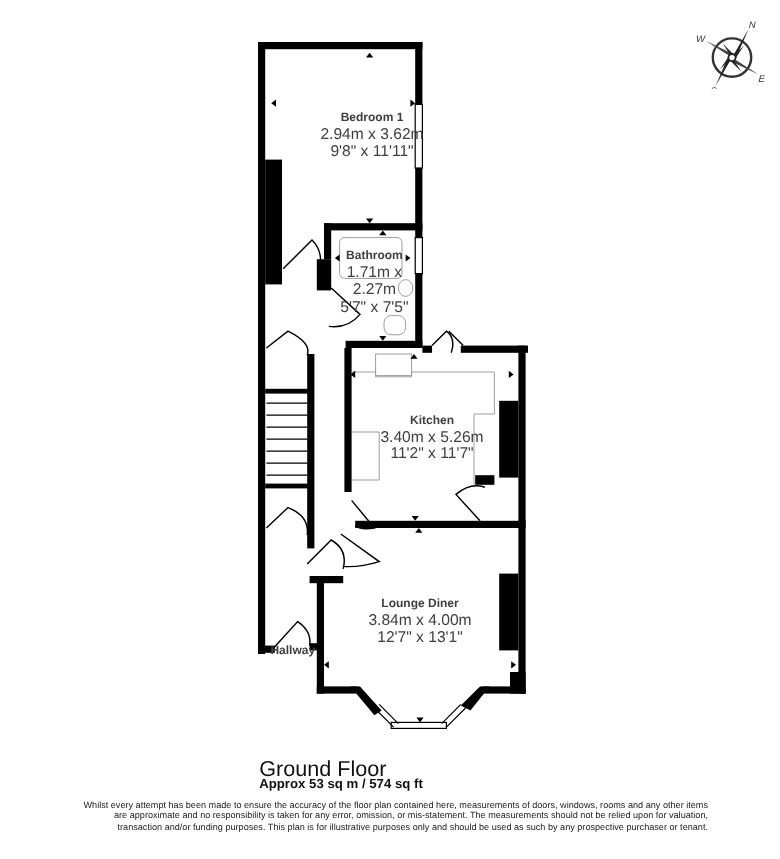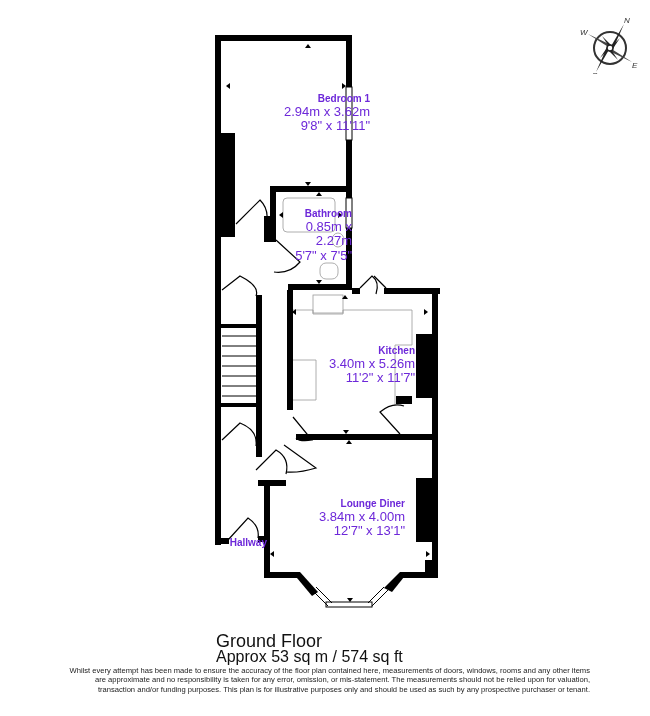--- a/index.html
+++ b/index.html
@@ -1,22 +1,22 @@
 <!DOCTYPE html>
 <html><head>
 <meta charset="utf-8">
 <style>
   html, body { margin: 0; padding: 0; background: #ffffff; }
   body { width: 650px; height: 716px; position: relative; overflow: hidden; font-family: "Liberation Sans", sans-serif; color: #000; }
   #plan { position: absolute; left: 0; top: 0; }
-  .room-label { position: absolute; text-align: right; line-height: 1.15; color: #6d28d9; }
+  .room-label { position: absolute; text-align: center; line-height: 1.15; color: #404040; }
   .room-name { font-weight: bold; font-size: 10px; display: block; }
   .room-dim { font-size: 13px; display: block; }
   .floor-title { position: absolute; left: 216px; top: 631px; font-size: 18px; color: #111; }
-  .floor-area { position: absolute; left: 216px; top: 648px; font-size: 16px; font-weight: normal; color: #111; }
+  .floor-area { position: absolute; left: 216px; top: 648px; font-size: 11px; font-weight: bold; color: #111; }
   .disclaimer { position: absolute; left: 60px; top: 666px; width: 530px; text-align: right; font-size: 7.6px; line-height: 1.25; color: #222; }
   .compass { position: absolute; left: 580px; top: 8px; }
 </style>
 </head>
 <body>
 
 <svg id="plan" width="650" height="716" viewBox="0 0 650 716" xmlns="http://www.w3.org/2000/svg">
   <g fill="#000" stroke="none">
 
     <rect x="215" y="35" width="137" height="6"></rect>
@@ -140,21 +140,21 @@
 </svg>
 
 <div class="room-label" style="left:250px;top:93px;width:120px;">
   <span class="room-name">Bedroom 1</span>
   <span class="room-dim">2.94m x 3.62m</span>
   <span class="room-dim">9'8" x 11'11"</span>
 </div>
 
 <div class="room-label" style="left:272px;top:208px;width:80px;">
   <span class="room-name">Bathroom</span>
-  <span class="room-dim">0.85m x 2.27m</span>
+  <span class="room-dim">1.71m x 2.27m</span>
   <span class="room-dim">5'7" x 7'5"</span>
 </div>
 
 <div class="room-label" style="left:305px;top:345px;width:110px;">
   <span class="room-name">Kitchen</span>
   <span class="room-dim">3.40m x 5.26m</span>
   <span class="room-dim">11'2" x 11'7"</span>
 </div>
 
 <div class="room-label" style="left:295px;top:498px;width:110px;">

